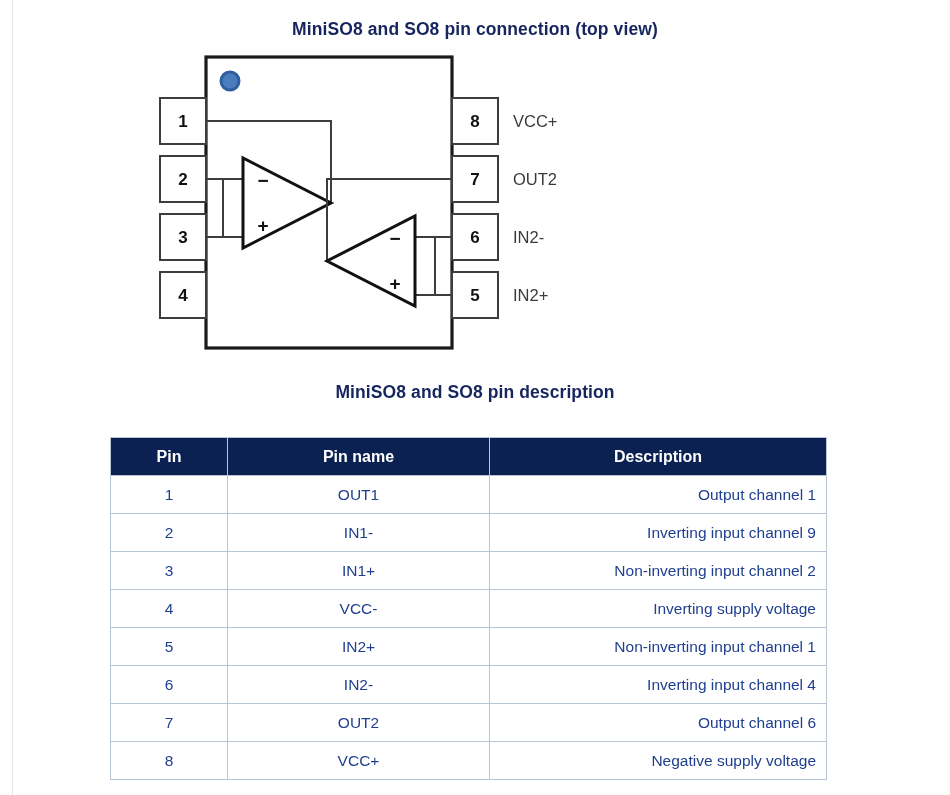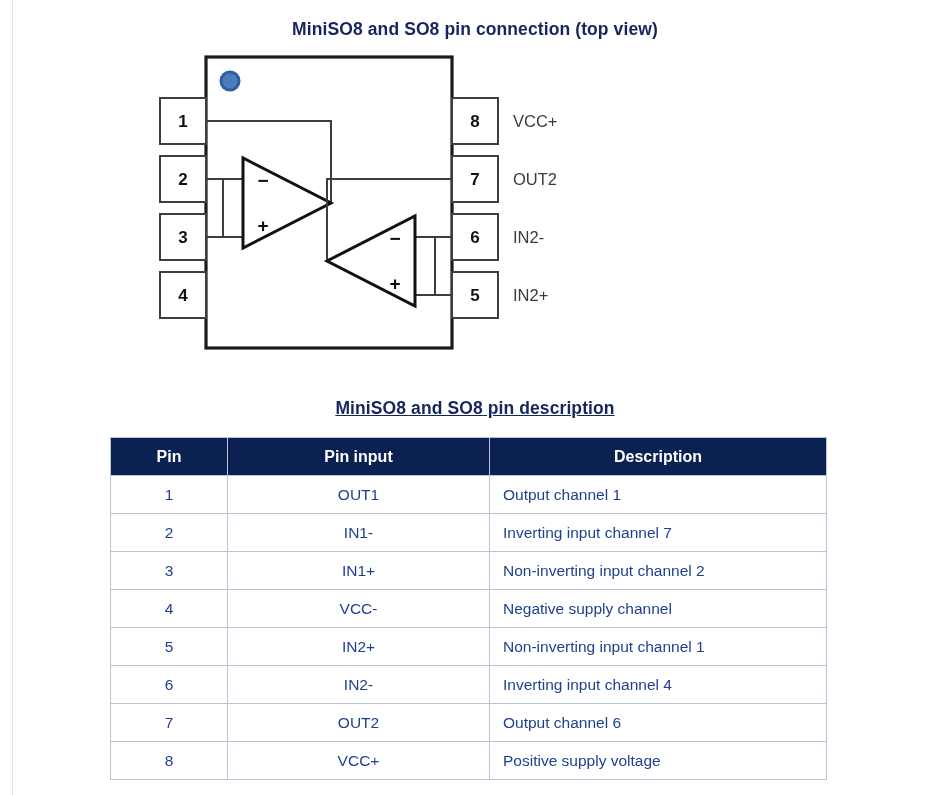--- a/index.html
+++ b/index.html
@@ -30,21 +30,21 @@
     position: absolute;
     left: 0;
     width: 950px;
     text-align: center;
     font-size: 17.5px;
     font-weight: bold;
     color: #17255f;
     letter-spacing: 0.1px;
   }
   #title-connection { top: 19px; text-align: center; }
-  #title-description { top: 398px; text-decoration: underline; }
+  #title-description { top: 382px; }
 
   .diagram-wrap {
     position: absolute;
     left: 0;
     top: 48px;
     width: 950px;
     height: 320px;
   }
   .diagram-wrap svg { display: block; margin: 0 auto; }
 
@@ -105,21 +105,21 @@
   }
   .pin-table td {
     height: 37px;
     border: 1px solid #b9c5d6;
     color: #1f3f8f;
     padding: 0 10px;
     background: #ffffff;
   }
   .pin-table td.col-pin,
   .pin-table td.col-name { text-align: center; }
-  .pin-table td.col-desc { text-align: left; padding-left: 13px; }
+  .pin-table td.col-desc { text-align: right; padding-left: 13px; }
 </style>
 </head>
 <body>
 
 <div class="margin-guide"></div>
 
 <div class="section-title" id="title-connection">MiniSO8 and SO8 pin connection (top view)</div>
 
 <div class="diagram-wrap">
   <svg width="640" height="320" viewBox="0 0 640 320">
@@ -199,59 +199,59 @@
 
 <table class="pin-table">
   <colgroup>
     <col class="c-pin">
       <col class="c-name">
       <col class="c-desc">
   </colgroup>
   <thead>
     <tr>
       <th>Pin</th>
-      <th>Pin input</th>
+      <th>Pin name</th>
       <th>Description</th>
     </tr>
   </thead>
   <tbody id="table-body">
       <tr>
         <td class="col-pin">1</td>
         <td class="col-name">OUT1</td>
         <td class="col-desc">Output channel 1</td>
       </tr>
       <tr>
         <td class="col-pin">2</td>
         <td class="col-name">IN1-</td>
-        <td class="col-desc">Inverting input channel 7</td>
+        <td class="col-desc">Inverting input channel 9</td>
       </tr>
       <tr>
         <td class="col-pin">3</td>
         <td class="col-name">IN1+</td>
         <td class="col-desc">Non-inverting input channel 2</td>
       </tr>
       <tr>
         <td class="col-pin">4</td>
         <td class="col-name">VCC-</td>
-        <td class="col-desc">Negative supply channel</td>
+        <td class="col-desc">Inverting supply voltage</td>
       </tr>
       <tr>
         <td class="col-pin">5</td>
         <td class="col-name">IN2+</td>
         <td class="col-desc">Non-inverting input channel 1</td>
       </tr>
       <tr>
         <td class="col-pin">6</td>
         <td class="col-name">IN2-</td>
         <td class="col-desc">Inverting input channel 4</td>
       </tr>
       <tr>
         <td class="col-pin">7</td>
         <td class="col-name">OUT2</td>
         <td class="col-desc">Output channel 6</td>
       </tr>
       <tr>
         <td class="col-pin">8</td>
         <td class="col-name">VCC+</td>
-        <td class="col-desc">Positive supply voltage</td>
+        <td class="col-desc">Negative supply voltage</td>
       </tr>
     </tbody>
 </table>
 
 </body></html>

